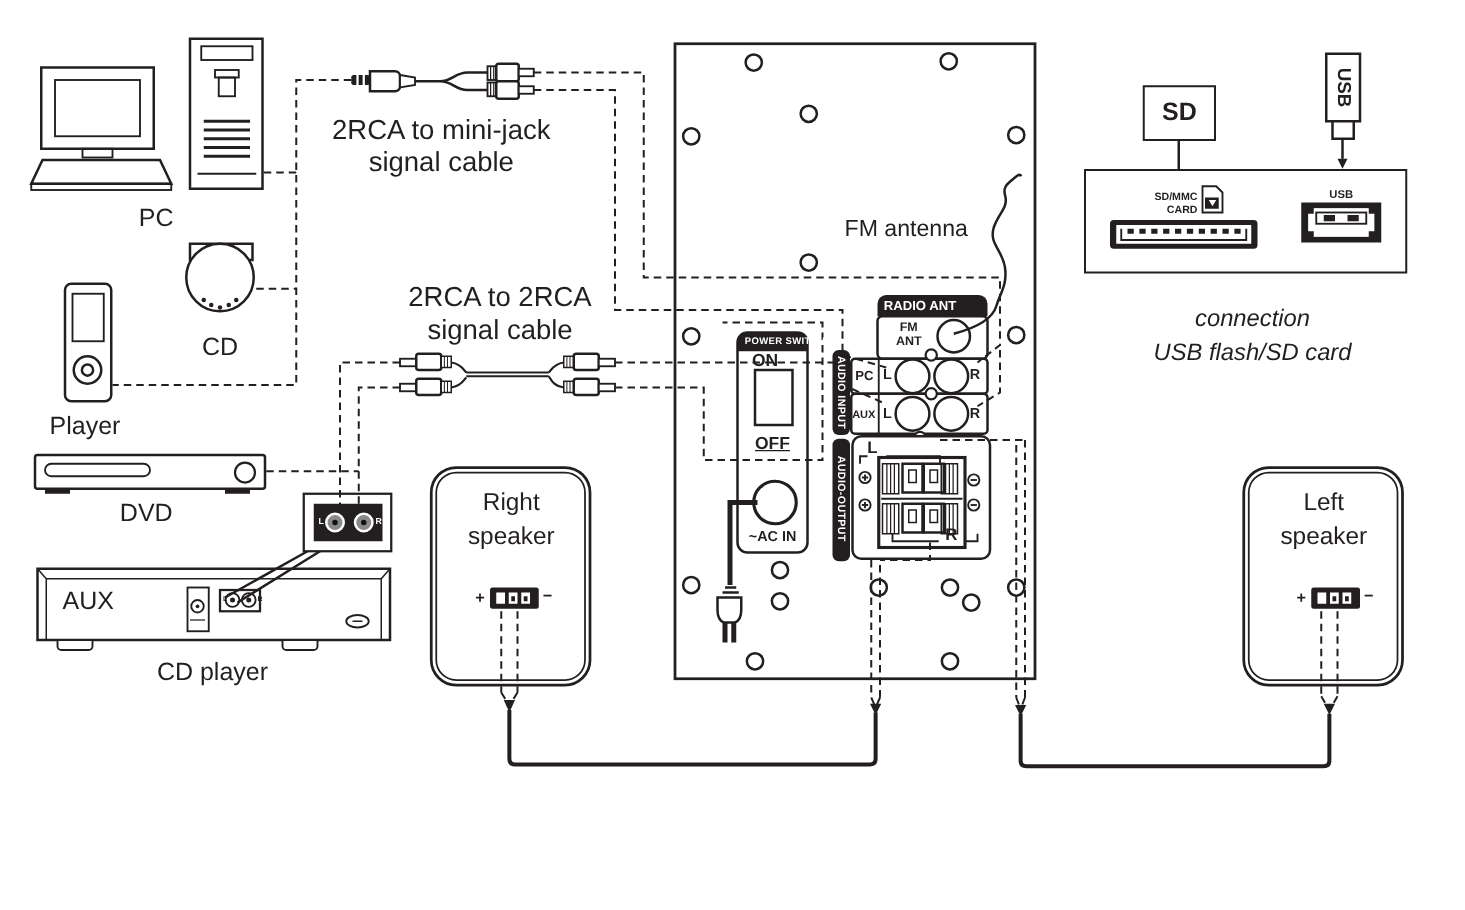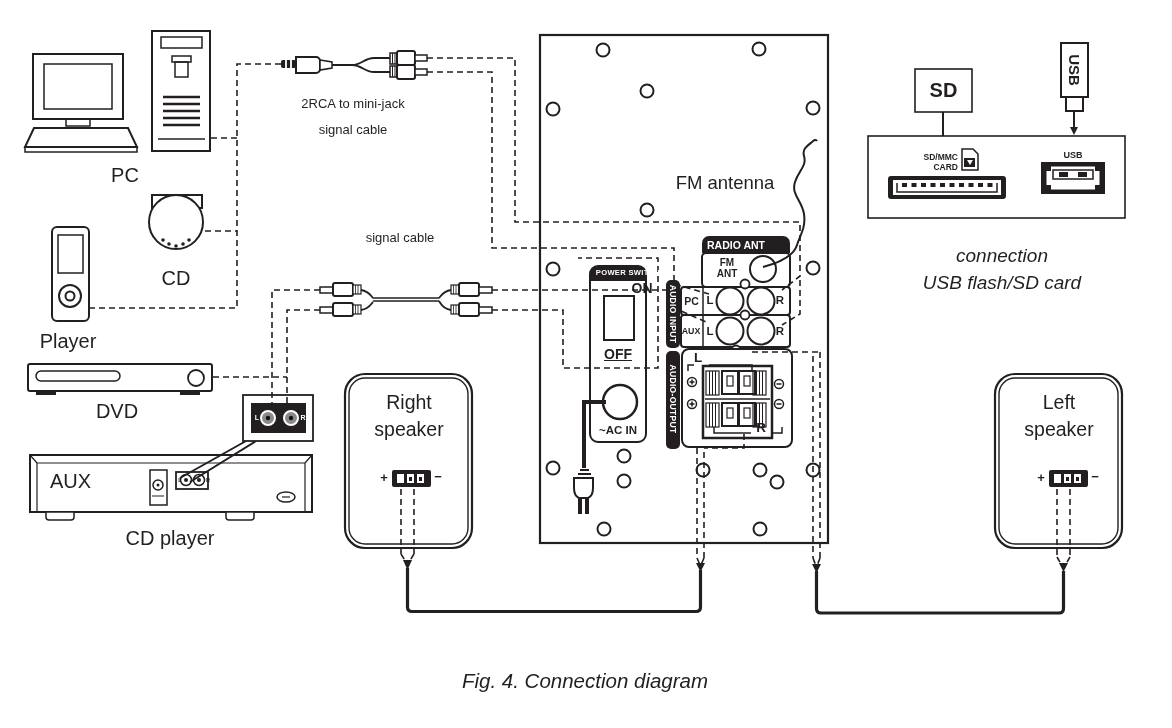--- a/index.html
+++ b/index.html
@@ -1,21 +1,21 @@
 <!DOCTYPE html>
 <html><head>
 <meta charset="utf-8">
 <style>
   html,body{margin:0;padding:0;background:#fff;}
   .stage{position:relative;width:1172px;height:728px;background:#fff;overflow:hidden;
          font-family:"Liberation Sans",sans-serif;color:#231f20;}
   svg{position:absolute;left:0;top:0;}
   .lbl{position:absolute;text-align:center;color:#231f20;line-height:1.2;}
   .dev{font-size:20px;}
-  .cab{font-size:13px;line-height:26px;}
+  .cab{font-size:22px;line-height:26px;}
   .spk{font-size:19.5px;line-height:27px;}
   .ital{font-style:italic;}
   .bold{font-weight:bold;}
   .white{color:#fff;}
   .rot90{transform:rotate(90deg);transform-origin:center center;}
   .tiny{letter-spacing:0.3px;}
 </style>
 </head>
 <body>
 
@@ -339,51 +339,51 @@
 <div class="lbl dev" style="left:35px;top:329px;width:66px;">Player</div>
 <div class="lbl dev" style="left:84px;top:399px;width:66px;">DVD</div>
 <div class="lbl dev" style="left:50px;top:469px;width:60px;text-align:left;">AUX</div>
 <div class="lbl dev" style="left:105px;top:526px;width:130px;">CD player</div>
 
 <div class="lbl cab" style="left:243px;top:91px;width:220px;">
   <div>2RCA to mini-jack</div>
   <div>signal cable</div>
 </div>
 <div class="lbl cab" style="left:320px;top:225px;width:160px;">
+  <div>2RCA to 2RCA</div>
   <div>signal cable</div>
 </div>
 
 <div class="lbl" style="left:660px;top:172px;width:130px;font-size:18.5px;">FM antenna</div>
 
 <div class="lbl spk" style="left:357px;top:389px;width:104px;">
   <div>Right</div>
   <div>speaker</div>
 </div>
 <div class="lbl spk" style="left:1007px;top:389px;width:104px;">
   <div>Left</div>
   <div>speaker</div>
 </div>
 
-<div class="lbl ital" style="left:405px;top:669px;width:360px;font-size:20.5px;">Fig. 4. Connection diagram</div>
 
 <div class="lbl ital" style="left:899px;top:242px;width:206px;font-size:19px;line-height:27px;">
   <div>connection</div>
   <div>USB flash/SD card</div>
 </div>
 
 <div class="lbl bold" style="left:915px;top:78px;width:57px;font-size:20px;">SD</div>
 <div class="lbl bold rot90" style="left:1052px;top:48px;width:44px;height:44px;line-height:44px;font-size:15px;">USB</div>
 <div class="lbl bold" style="left:1046px;top:150px;width:54px;font-size:9px;">USB</div>
 <div class="lbl bold" style="left:912px;top:152px;width:46px;font-size:8.5px;line-height:10px;text-align:right;">
   <div>SD/MMC</div>
   <div>CARD</div>
 </div>
 
 <div class="lbl bold white tiny" style="left:590px;top:268px;width:76px;font-size:7.6px;">POWER SWITCH</div>
-<div class="lbl bold" style="left:614px;top:280px;width:56px;font-size:14px;">ON</div>
+<div class="lbl bold" style="left:584px;top:280px;width:56px;font-size:14px;">ON</div>
 <div class="lbl bold" style="left:590px;top:346px;width:56px;font-size:14px;text-decoration:underline;">OFF</div>
 <div class="lbl bold" style="left:590px;top:424px;width:56px;font-size:11.5px;text-align:center;">~AC IN</div>
 
 <div class="lbl bold white" style="left:702px;top:239px;width:68px;font-size:10.5px;">RADIO ANT</div>
 <div class="lbl bold" style="left:706px;top:257px;width:42px;font-size:10px;line-height:11px;">
   <div>FM</div>
   <div>ANT</div>
 </div>
 
 <div class="lbl bold white rot90 tiny" style="left:639px;top:307px;width:68px;height:14px;font-size:8.5px;line-height:14px;">AUDIO INPUT</div>

